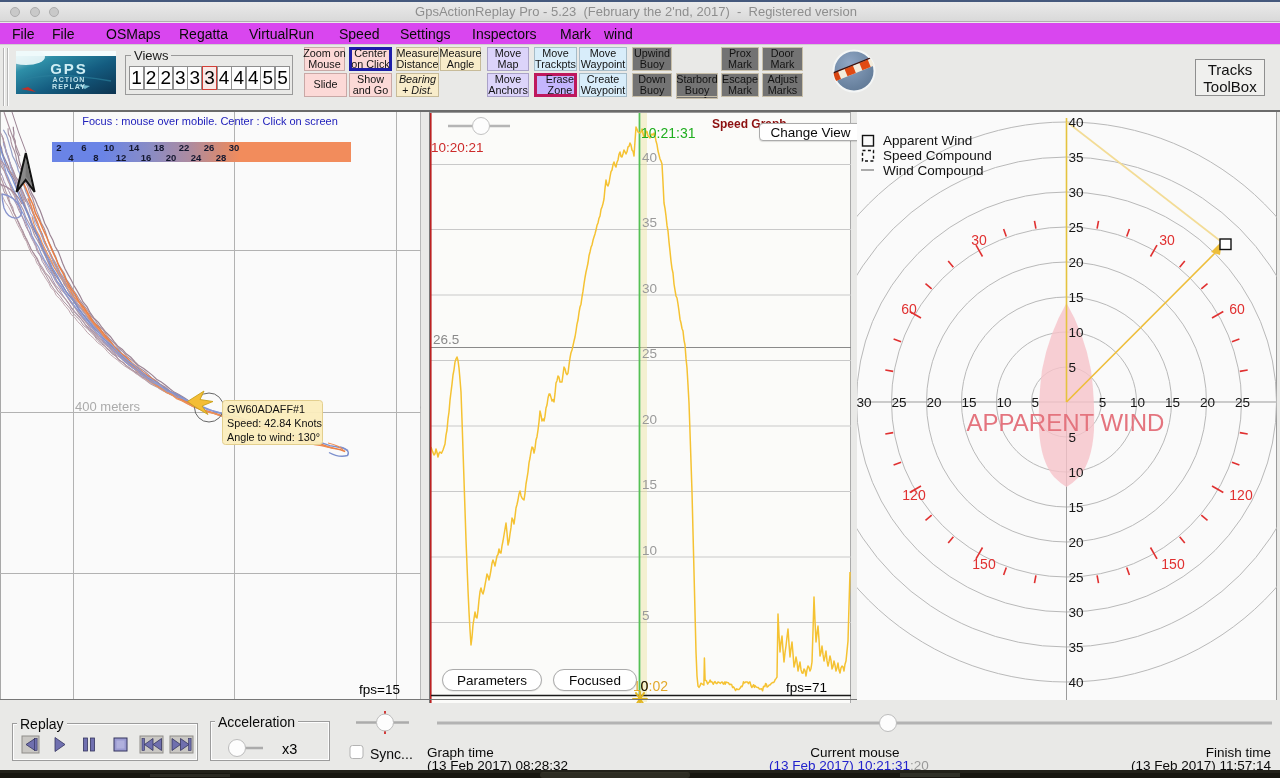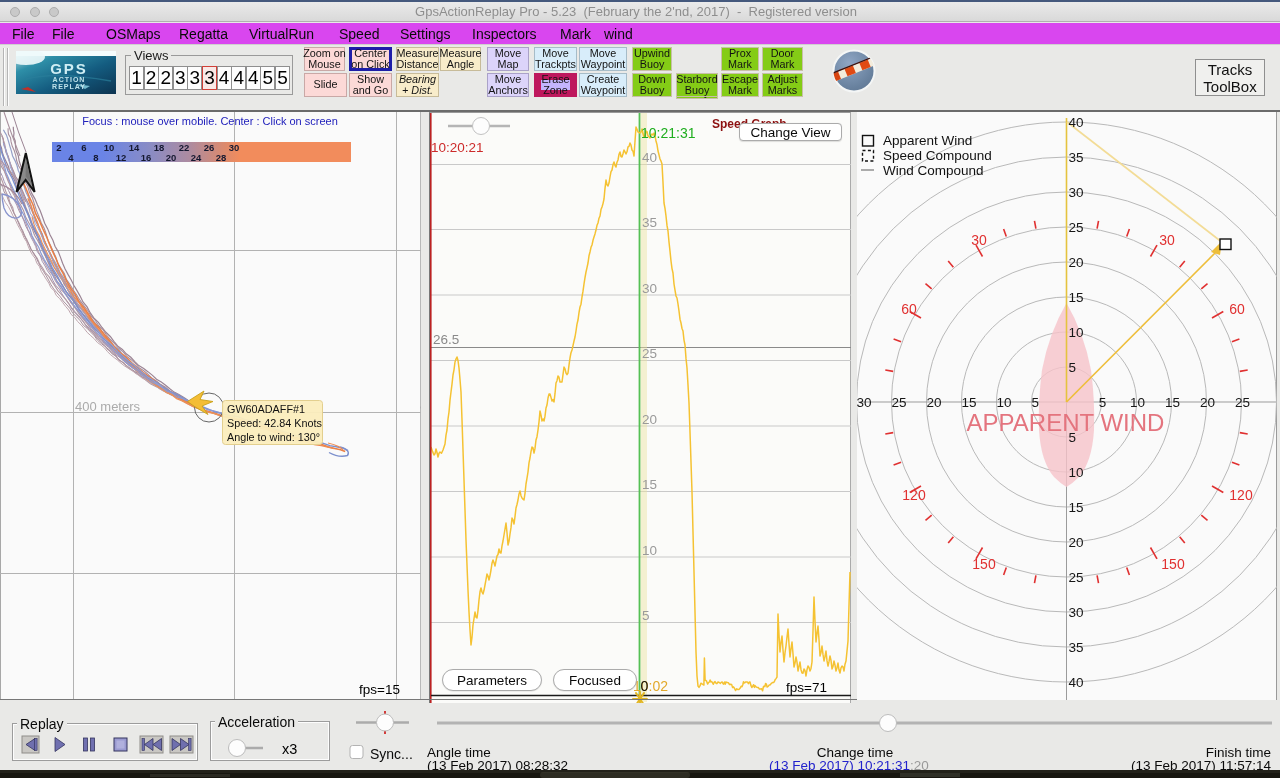--- a/index.html
+++ b/index.html
@@ -21,22 +21,22 @@
 .mi { position:absolute; top:3px; font-size:14px; color:#0a0a0a; }
 
 #toolbar { position:absolute; left:0; top:46px; width:1280px; height:64px; background:#e9e9e7; }
 .tbtn { position:absolute; font-size:10.8px; line-height:11.5px; text-align:center;
   color:#131313; display:flex; align-items:center; justify-content:center; }
 .tbtn span { white-space:nowrap; }
 .pink { background:#fcd9d7; border:1px solid #c9a8a6; }
 .tan  { background:#f8ecca; border:1px solid #c7bb99; }
 .lav  { background:#dcd4fa; border:1px solid #aaa2c8; }
 .cyan { background:#d8edfa; border:1px solid #a6bcc8; }
-.green{ background:#c4b5fd; border:7px solid #be185d; }
-.cream{ background:#84cc16; border:1px solid #c8bfa9; }
+.green{ background:#c4b5fd; border:3px solid #be185d;justify-content:flex-end; }
+.cream{ background:#737373; border:1px solid #c8bfa9; }
 #views-group { position:absolute; left:125px; top:9px; width:168px; height:40px;
   border:1px solid #9a9a9a; }
 #views-label { position:absolute; left:131px; top:2px; background:#e9e9e7;
   padding:0 3px; font-size:13px; color:#1a1a1a; }
 .vbtn { position:absolute; top:20px; width:15px; height:24px; background:#fdfdfd;
   border:1px solid #8f8f8f; font-size:19px; color:#000; text-align:center; line-height:22px; }
 .vbtn.sel { border:1.5px solid #d04038; background:#f9e9e7; line-height:21px; }
 #tracksbox { position:absolute; left:1195px; top:13px; width:70px; height:37px;
   background:#f0f0ee; border:1px solid #8f8f8f; font-size:15px; line-height:17px;
   text-align:center; color:#111; padding-top:1px; }
@@ -321,21 +321,21 @@
     <line x1="633" y1="699" x2="647" y2="699"></line>
         <line x1="636" y1="693" x2="644" y2="705"></line>
     <line x1="644" y1="693" x2="636" y2="705"></line>
         <line x1="640" y1="692" x2="640" y2="706"></line>
       </g>
   <text x="786" y="692" font-size="13.5" fill="#000">fps=71</text>
   <line x1="448" y1="126" x2="510" y2="126" stroke="#b5b5b5" stroke-width="2.5"></line>
   <circle cx="481" cy="126" r="8.5" fill="#fdfdfd" stroke="#c2c2c2" stroke-width="1"></circle>
   <circle cx="853.5" cy="407.5" r="3" fill="#d8d8d8" stroke="#999" stroke-width="0.8"></circle>
 </svg>
-<div class="wbtn" style="left:739px;top:123px;width:103px;height:18px;line-height:17px;border-radius:4px">Change View</div>
+<div class="wbtn" style="left:759px;top:123px;width:103px;height:18px;line-height:17px;border-radius:4px">Change View</div>
 <div class="wbtn" style="left:442px;top:669px;width:100px;height:22px;line-height:21px">Parameters</div>
 <div class="wbtn" style="left:553px;top:669px;width:84px;height:22px;line-height:21px">Focused</div>
 
 <div id="polarpanel"></div>
 <svg class="abs" style="left:857px;top:112px" width="420" height="588" viewBox="857 112 420 588" font-family="Liberation Sans,sans-serif">
   <g fill="none" stroke="#b9b9b9" stroke-width="1">
     <circle cx="1066.5" cy="402.0" r="35"></circle>
     <circle cx="1066.5" cy="402.0" r="70"></circle>
     <circle cx="1066.5" cy="402.0" r="105"></circle>
     <circle cx="1066.5" cy="402.0" r="140"></circle>
@@ -469,23 +469,23 @@
   <line x1="16" y1="17.5" x2="69" y2="17.5" stroke="#ababab" stroke-width="2.5"></line>
   <line x1="45" y1="6" x2="45" y2="29" stroke="#cc1111" stroke-width="1.6"></line>
   <circle cx="45" cy="17.5" r="8.5" fill="#fdfdfd" stroke="#bdbdbd" stroke-width="1"></circle>
   <rect x="10" y="40.5" width="13" height="13" rx="2.5" fill="#fff" stroke="#b3b3b3" stroke-width="1"></rect>
 </svg>
 <div class="btxt" style="left:370px;top:746px;font-size:14px">Sync...</div>
 <svg class="abs" style="left:429px;top:712px" width="851" height="25" viewBox="0 0 851 25">
   <line x1="8" y1="11" x2="843" y2="11" stroke="#b3b3b3" stroke-width="3"></line>
   <circle cx="459" cy="11" r="8.5" fill="#fdfdfd" stroke="#bdbdbd" stroke-width="1"></circle>
 </svg>
-<div class="btxt" style="left:427px;top:745px">Angle time</div>
+<div class="btxt" style="left:427px;top:745px">Graph time</div>
 <div class="btxt" style="left:427px;top:758px">(13 Feb 2017) 08:28:32</div>
-<div class="btxt" style="left:775px;top:745px;width:160px;text-align:center">Change time</div>
+<div class="btxt" style="left:775px;top:745px;width:160px;text-align:center">Current mouse</div>
 <div class="btxt" style="left:769px;top:758px;color:#2222cc">(13 Feb 2017) 10:21:31<span style="color:#9a9a9a">:20</span></div>
 <div class="btxt" style="left:1110px;top:745px;width:161px;text-align:right">Finish time</div>
 <div class="btxt" style="left:1110px;top:758px;width:161px;text-align:right">(13 Feb 2017) 11:57:14</div>
 <div id="desk">
   <div style="position:absolute;left:0;top:0;width:1280px;height:3px;background:#2a2a20;opacity:0.6"></div>
   <div style="position:absolute;left:540px;top:2px;width:150px;height:6px;background:#4a4839;opacity:0.45;border-radius:3px"></div>
   <div style="position:absolute;left:900px;top:3px;width:60px;height:4px;background:#3a3a30;opacity:0.7"></div>
   <div style="position:absolute;left:150px;top:4px;width:80px;height:3px;background:#33322a;opacity:0.7"></div>
 </div>
 </div>

